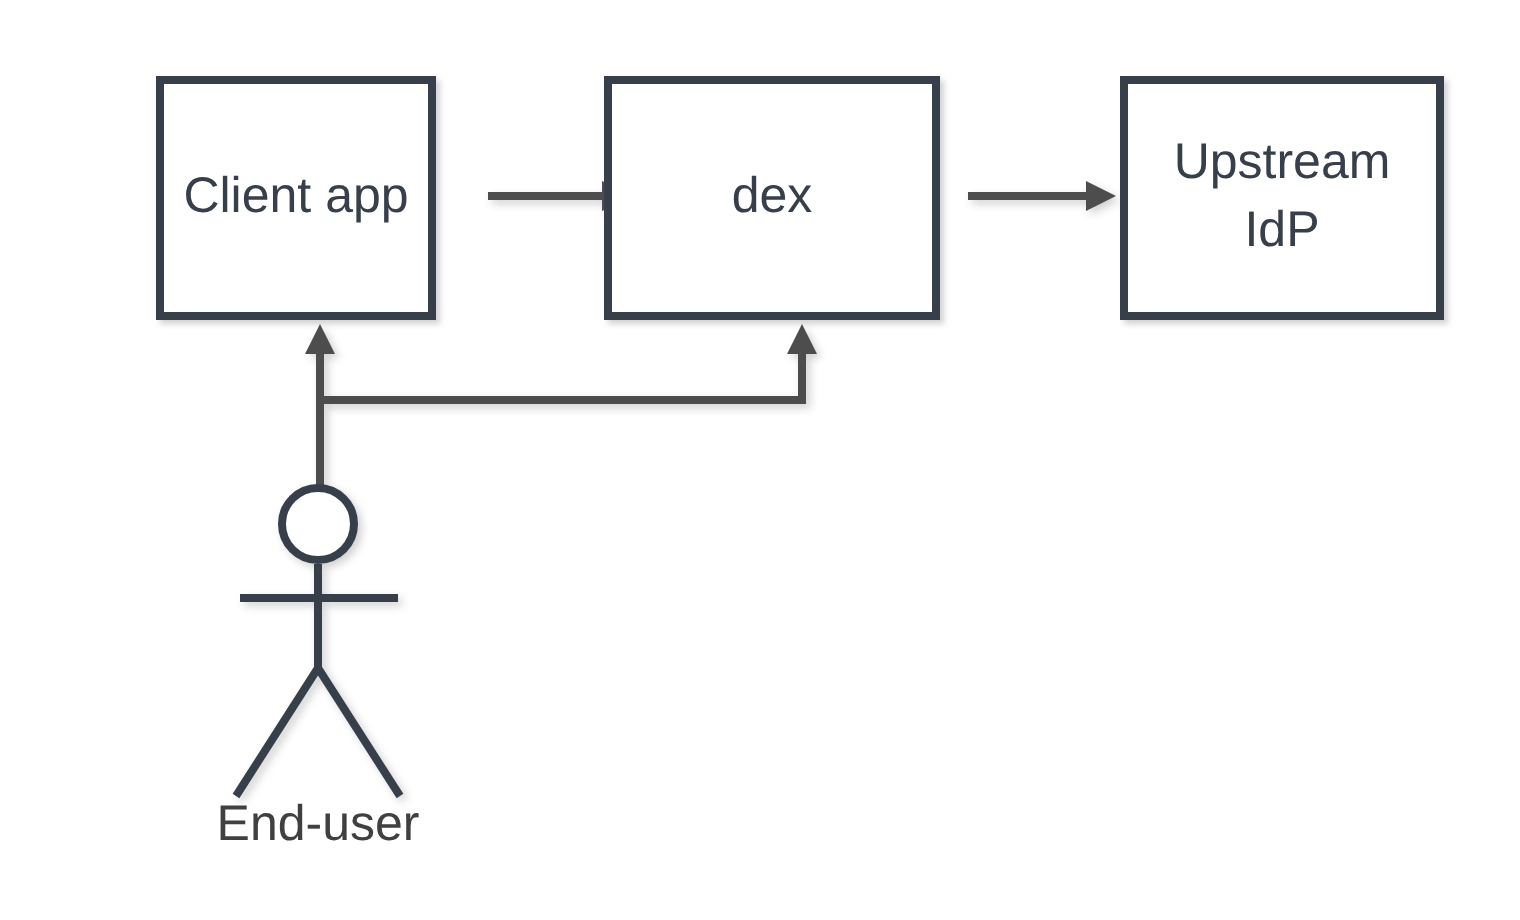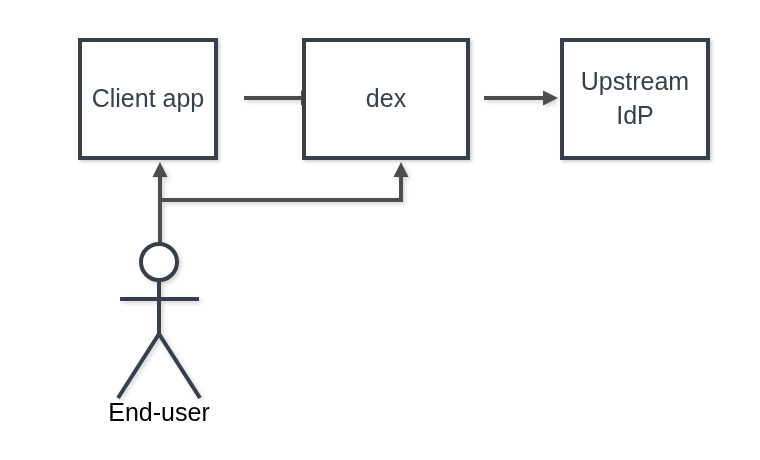--- a/index.html
+++ b/index.html
@@ -32,29 +32,29 @@
     display: flex;
     align-items: center;
     justify-content: center;
     text-align: center;
     color: #37404a;
     font-size: 25px;
     line-height: 1.35;
   }
   .node-client-app { left: 78px;  top: 38px; width: 140px; height: 122px; }
   .node-dex        { left: 302px; top: 38px; width: 168px; height: 122px; }
-  .node-upstream   { left: 560px; top: 38px; width: 150px; height: 122px; }
+  .node-upstream   { left: 560px; top: 38px; width: 162px; height: 122px; }
   .node-upstream .node-label { max-width: 120px; }
   .actor-label {
     position: absolute;
     left: 59px;
     top: 398px;
     width: 200px;
     text-align: center;
-    color: #000000;
+    color: #404040;
     font-size: 25px;
   }
 </style>
 </head>
 <body>
 
 <div class="canvas">
 
   <svg class="edges-layer" width="760" height="460" viewBox="0 0 760 460" xmlns="http://www.w3.org/2000/svg">
 

